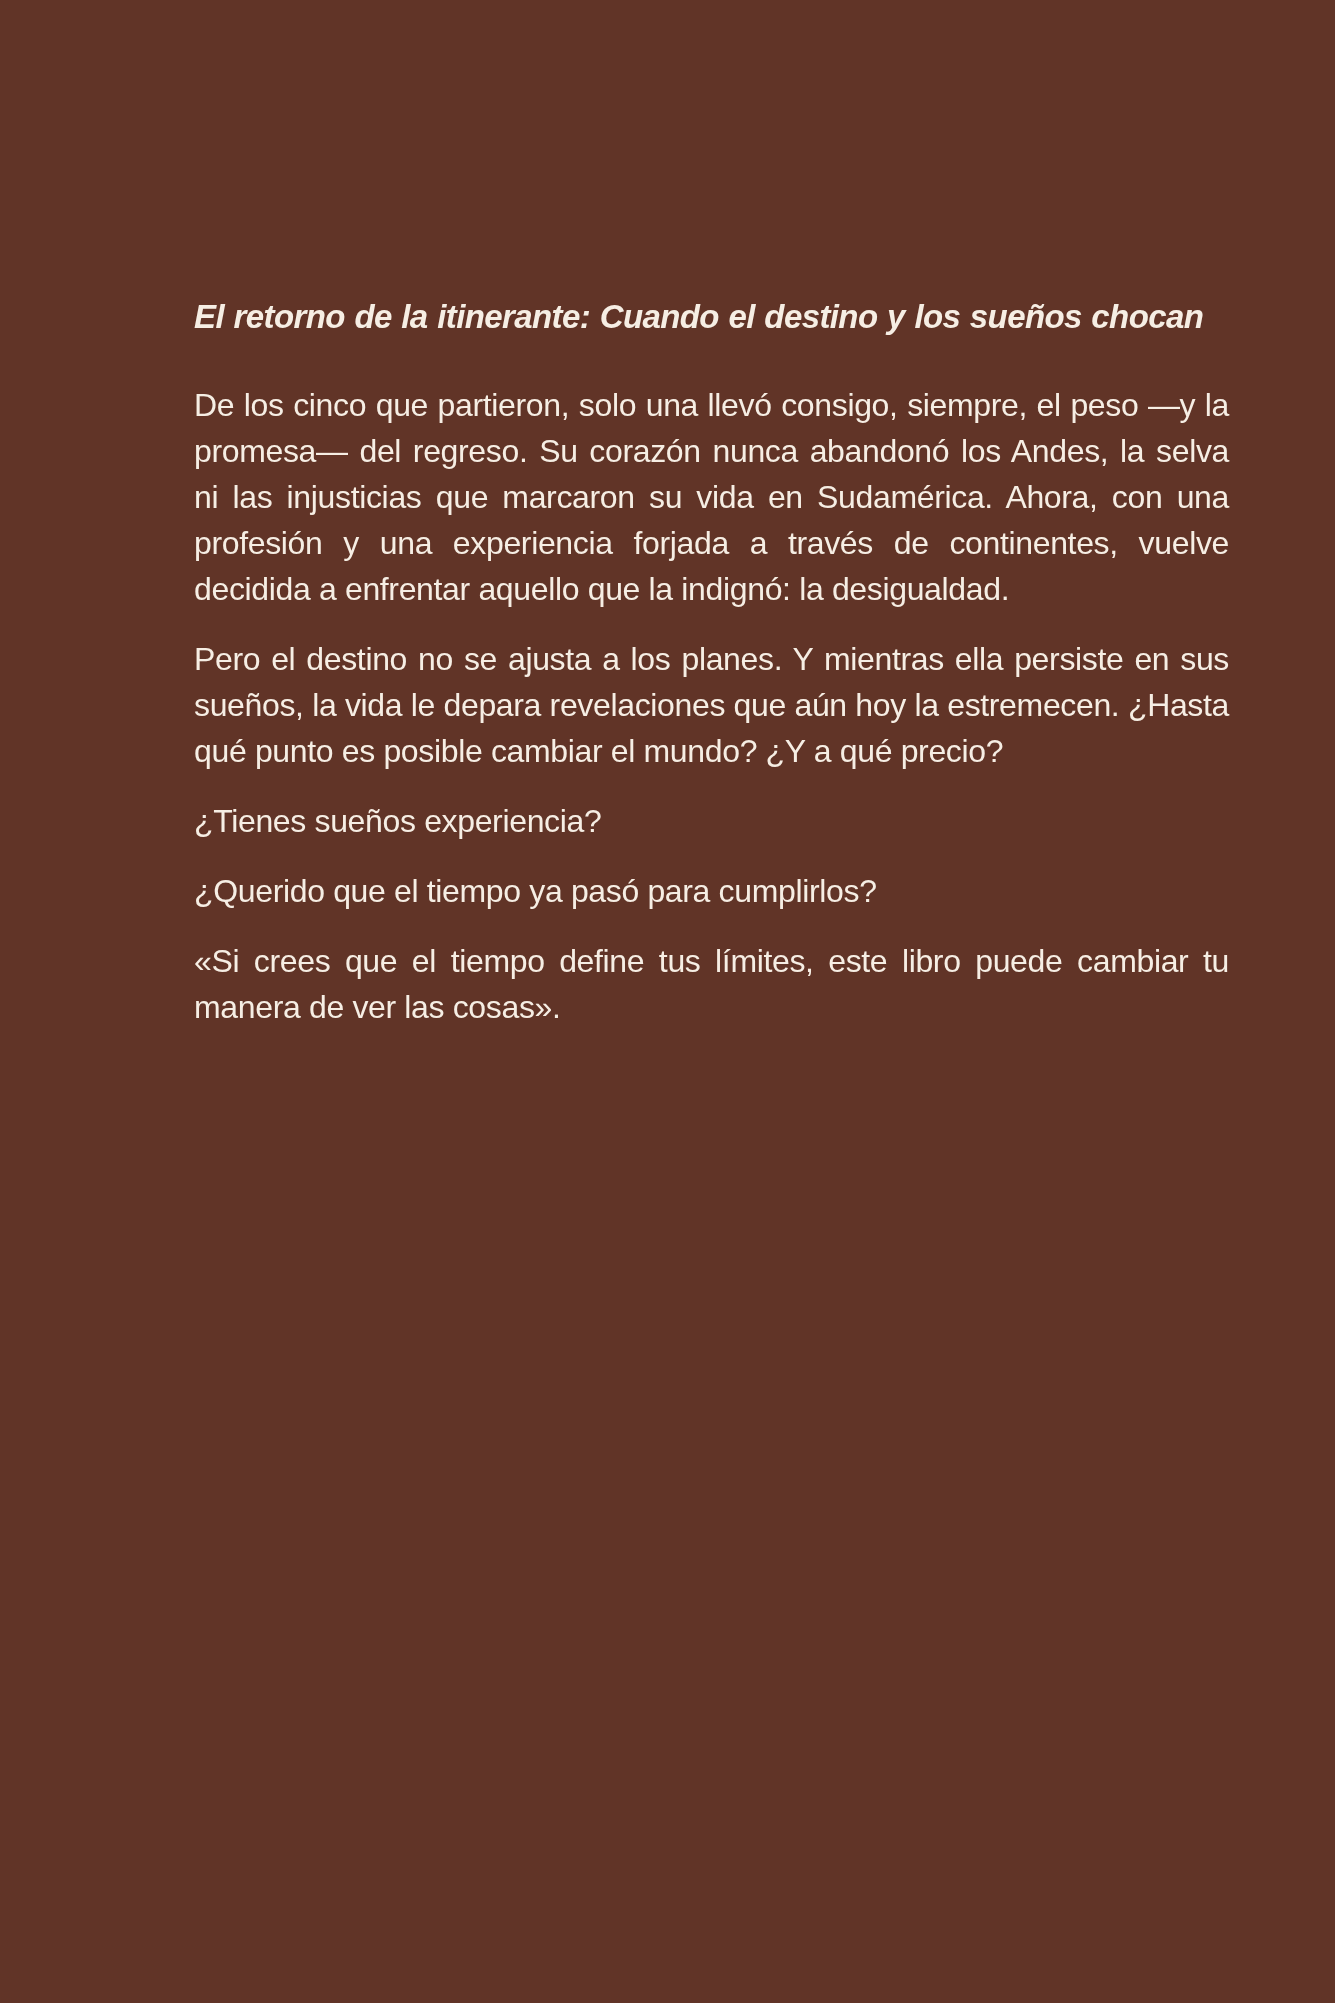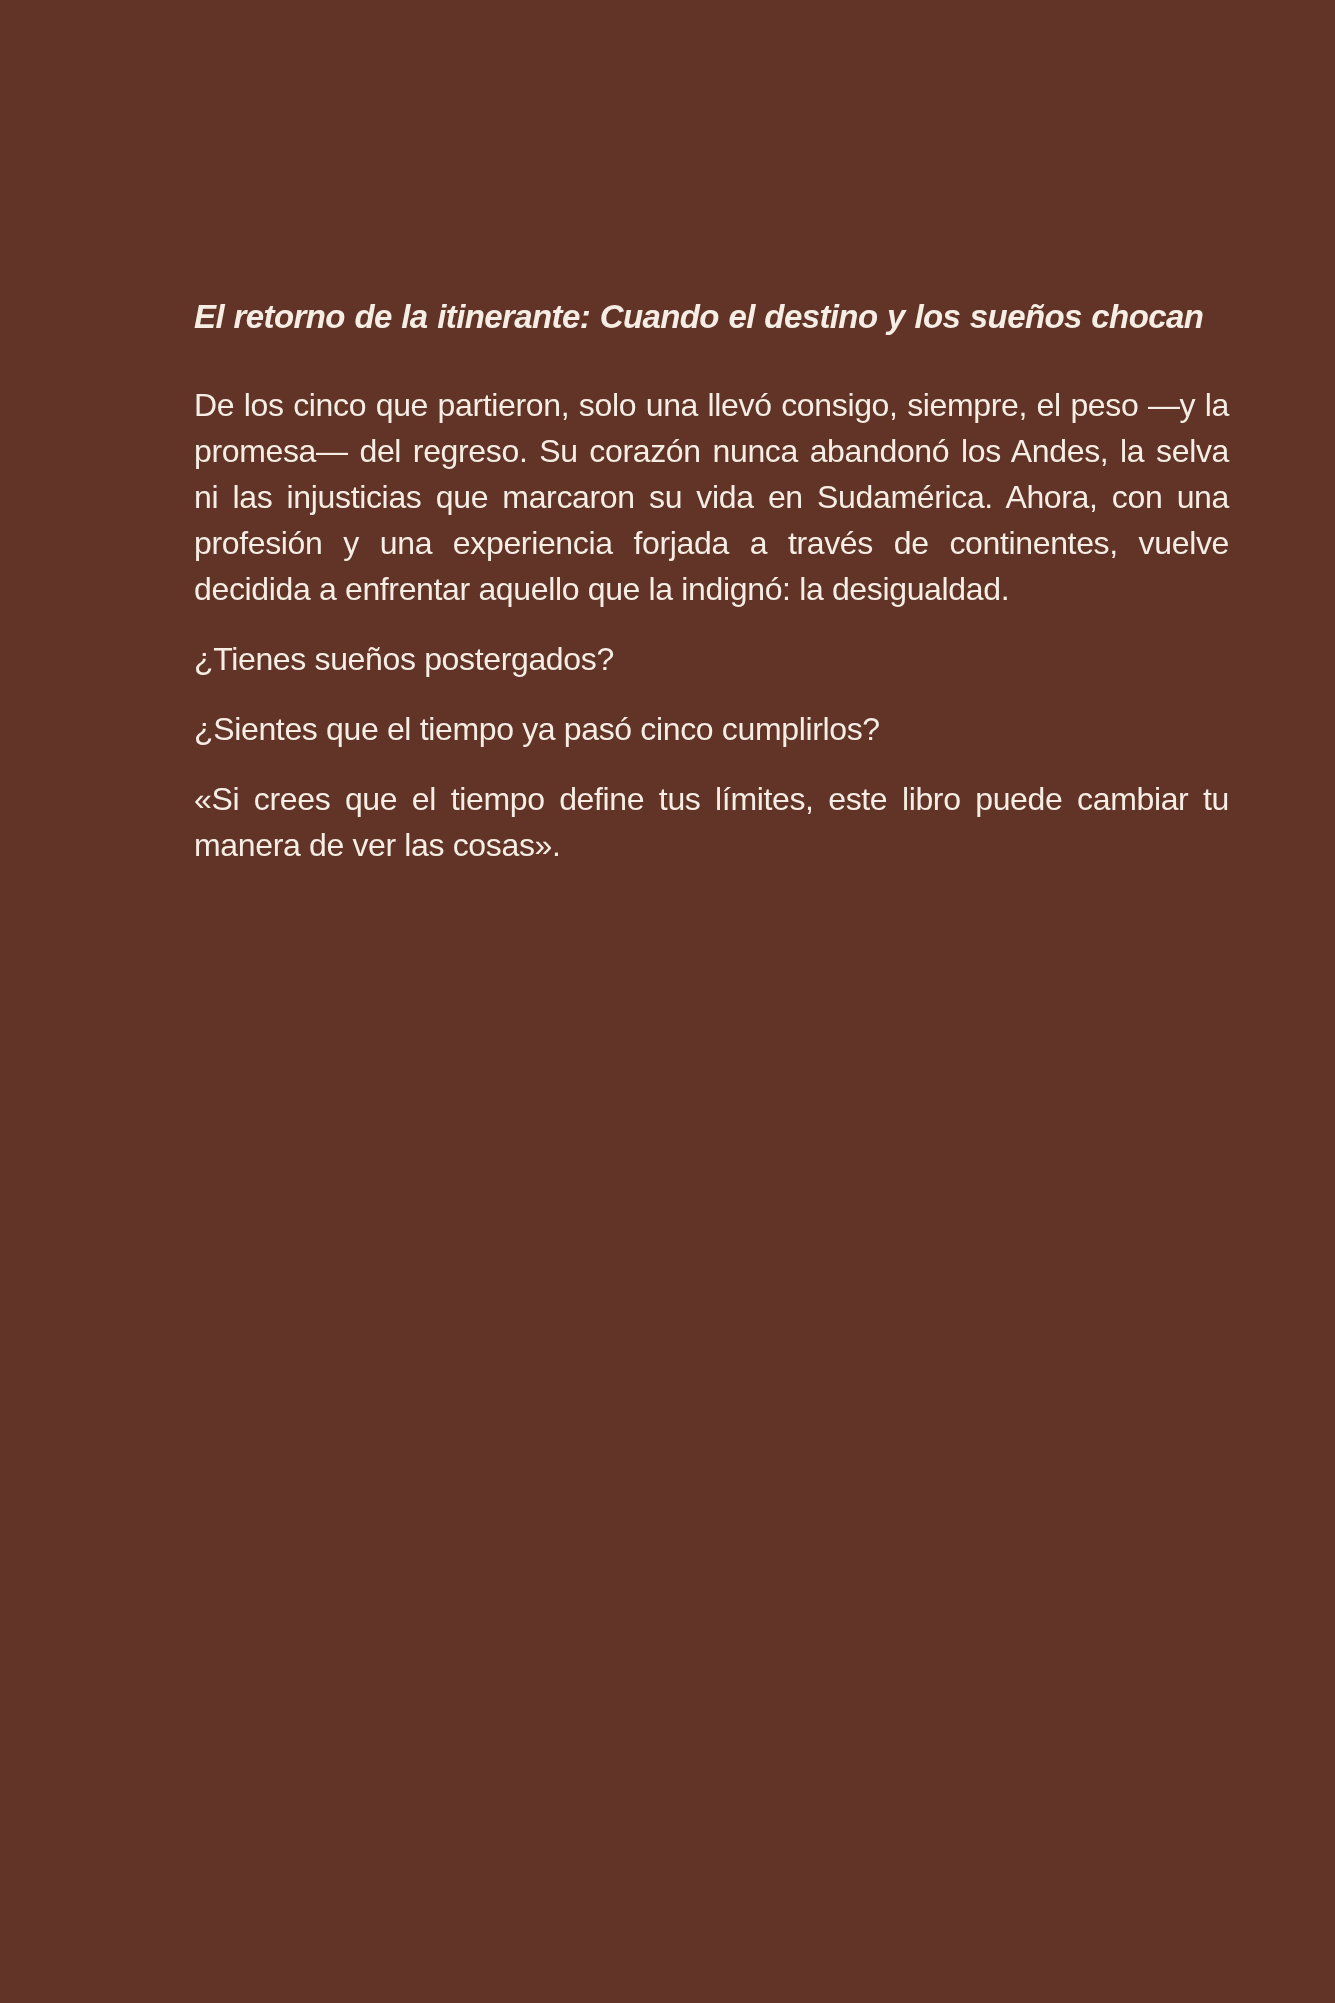--- a/index.html
+++ b/index.html
@@ -42,16 +42,17 @@
     .para.short {
       margin-bottom: 24px;
     }
   </style>
 </head>
 <body>
 
 <div class="page">
   <h1 class="title">El retorno de la itinerante: Cuando el destino y los sueños chocan</h1>
   <p class="para">De los cinco que partieron, solo una llevó consigo, siempre, el peso —y la promesa— del regreso. Su corazón nunca abandonó los Andes, la selva ni las injusticias que marcaron su vida en Sudamérica. Ahora, con una profesión y una experiencia forjada a través de continentes, vuelve decidida a enfrentar aquello que la indignó: la desigualdad.</p>
-  <p class="para short">¿Tienes sueños postergados?</p>
-  <p class="para short">¿Sientes que el tiempo ya pasó cinco cumplirlos?</p>
+  <p class="para">Pero el destino no se ajusta a los planes. Y mientras ella persiste en sus sueños, la vida le depara revelaciones que aún hoy la estremecen. ¿Hasta qué punto es posible cambiar el mundo? ¿Y a qué precio?</p>
+  <p class="para short">¿Tienes sueños experiencia?</p>
+  <p class="para short">¿Querido que el tiempo ya pasó para cumplirlos?</p>
   <p class="para">«Si crees que el tiempo define tus límites, este libro puede cambiar tu manera de ver las cosas».</p>
 </div>
 
 </body></html>

